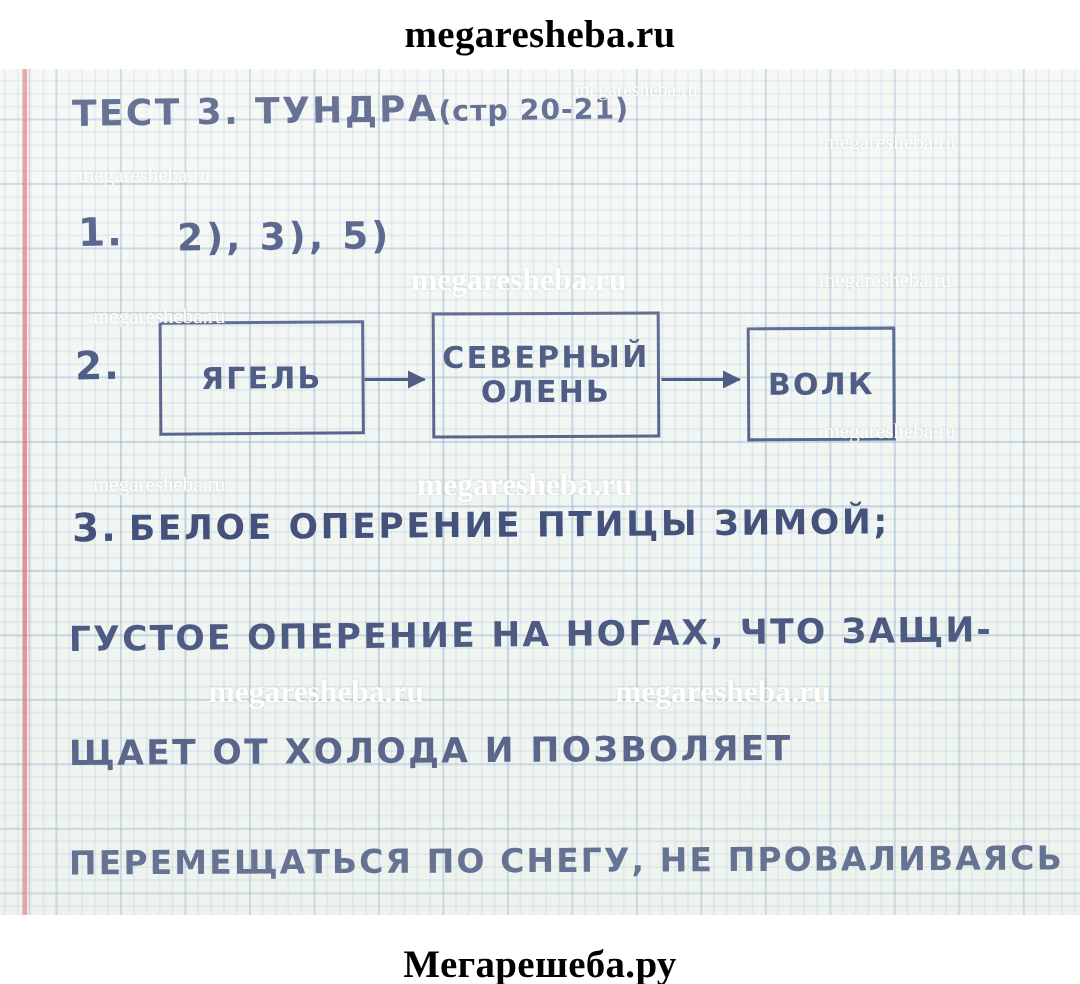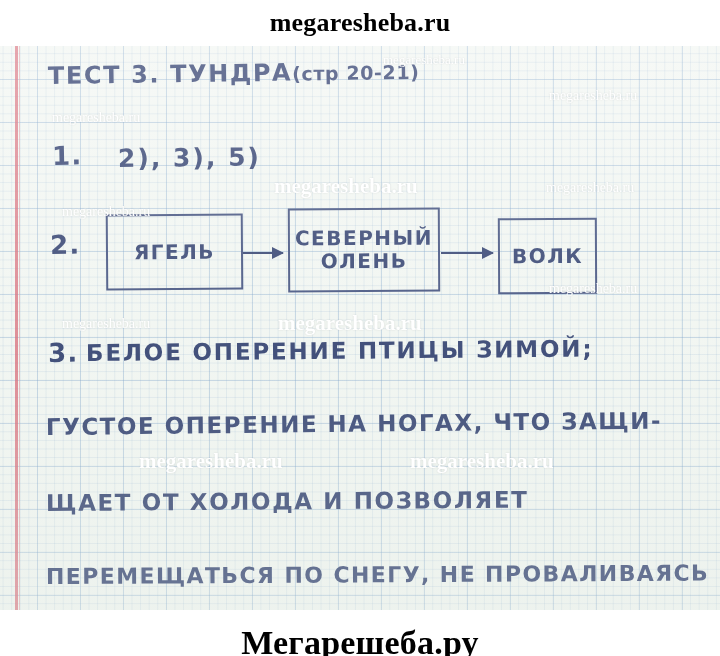--- a/index.html
+++ b/index.html
@@ -28,21 +28,21 @@
     height: 46px;
     line-height: 46px;
     font-size: 26px;
   }
   #bottom-banner {
     position: absolute;
     left: 0;
     bottom: 0;
     height: 36px;
     line-height: 46px;
-    font-size: 34px;
+    font-size: 26px;
   }
 
   
   #page {
     position: absolute;
     left: 0;
     top: 46px;
     width: 720px;
     height: 564px;
     background: #f2f6f2;

